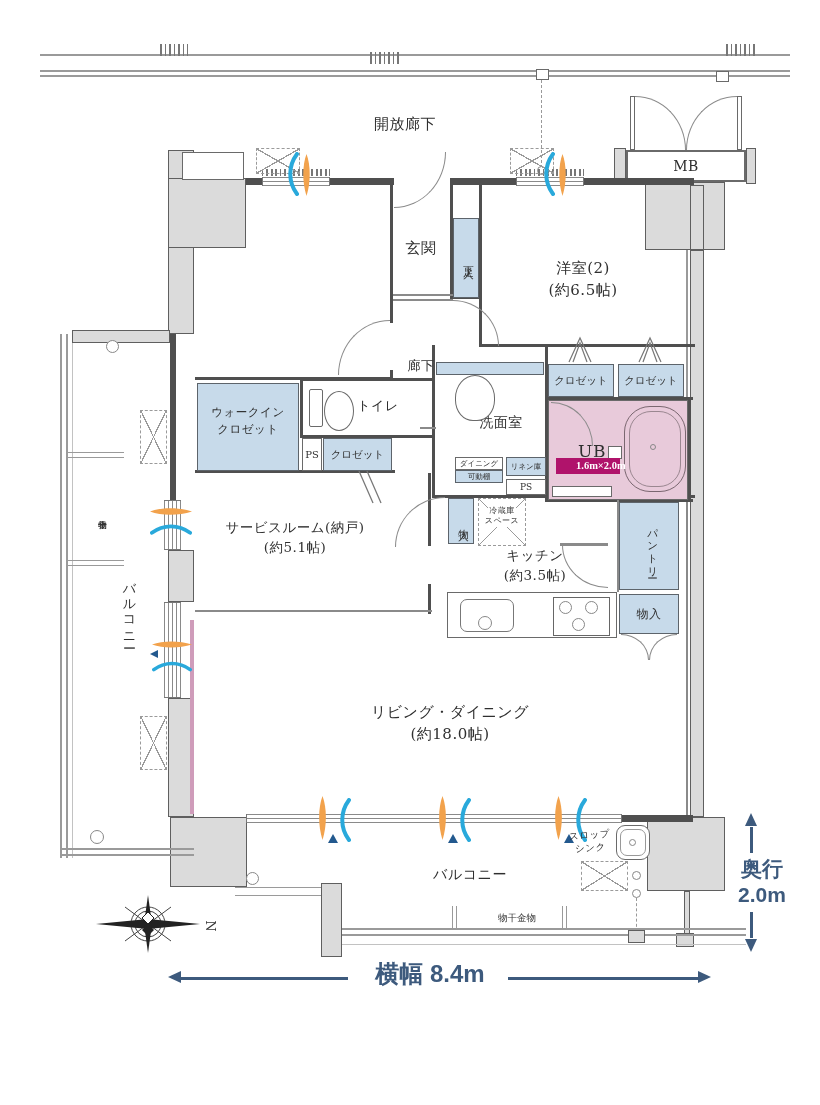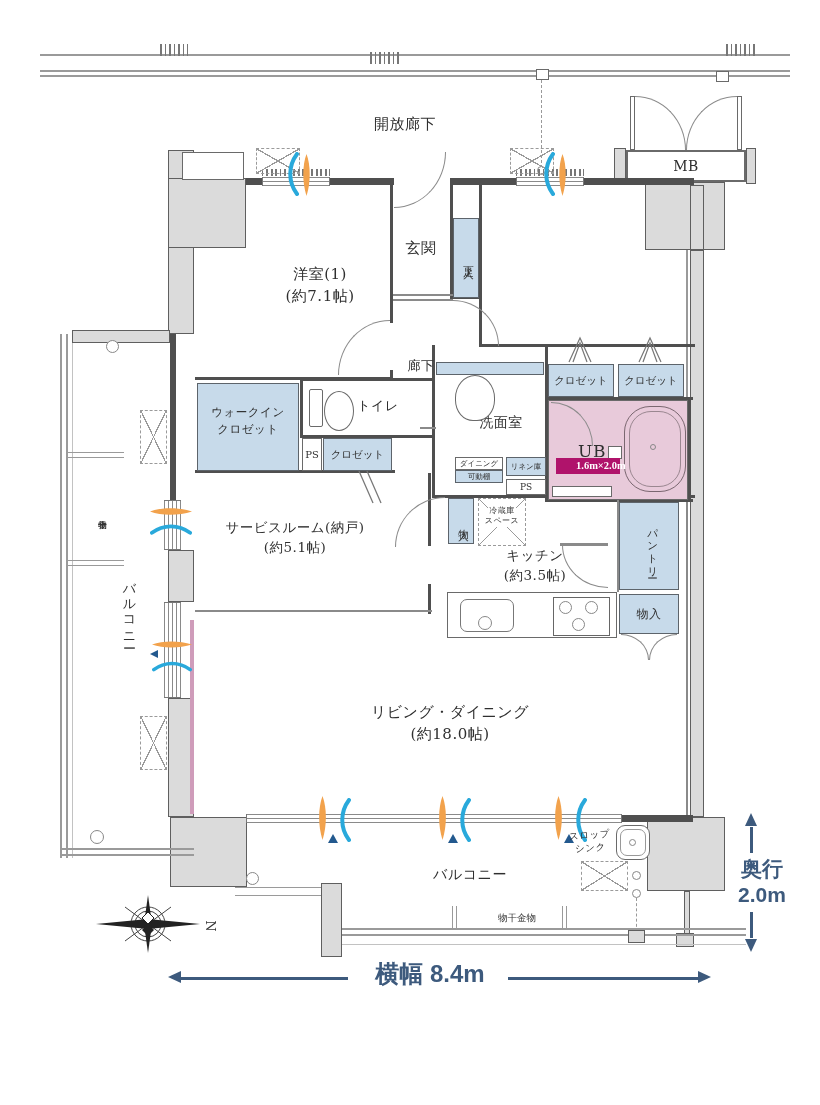--- a/index.html
+++ b/index.html
@@ -130,23 +130,23 @@
   <div class="wall" style="left:545px;top:499px;width:148px;height:3px;"></div>
   <div class="wall" style="left:688px;top:397px;width:3px;height:105px;"></div>
   <div class="wall" style="left:195px;top:470px;width:200px;height:3px;"></div>
   <div class="wall" style="left:428px;top:473px;width:3px;height:73px;"></div>
   <div class="wall" style="left:428px;top:584px;width:3px;height:30px;"></div>
   <div class="wall" style="left:435px;top:495px;width:260px;height:3px;"></div>
   <div class="twall" style="left:617px;top:498px;width:2px;height:94px;"></div>
   <div class="twall" style="left:195px;top:610px;width:237px;height:2px;"></div>
   <div class="twall" style="left:686px;top:502px;width:2px;height:313px;"></div>
 
-  <div class="lbl" style="left:255px;top:264px;width:130px;font-size:15px;">
-    <div>洋室(1)</div>
-    <div>(約7.1帖)</div>
+  <div class="lbl" style="left:518px;top:258px;width:130px;font-size:15px;">
+    <div>洋室(2)</div>
+    <div>(約6.5帖)</div>
   </div>
   <div class="lbl" style="left:393px;top:238px;width:56px;font-size:15px;">玄関</div>
   <div class="lbl" style="left:398px;top:357px;width:46px;font-size:13px;">廊下</div>
   <div class="lbl" style="left:352px;top:397px;width:52px;font-size:13px;">トイレ</div>
   <div class="lbl" style="left:466px;top:412px;width:70px;font-size:14px;">洗面室</div>
   <div class="lbl" style="left:490px;top:546px;width:90px;font-size:13.5px;">
     <div>キッチン</div>
     <div>(約3.5帖)</div>
   </div>
   <div class="lbl" style="left:210px;top:518px;width:170px;font-size:13.5px;">

